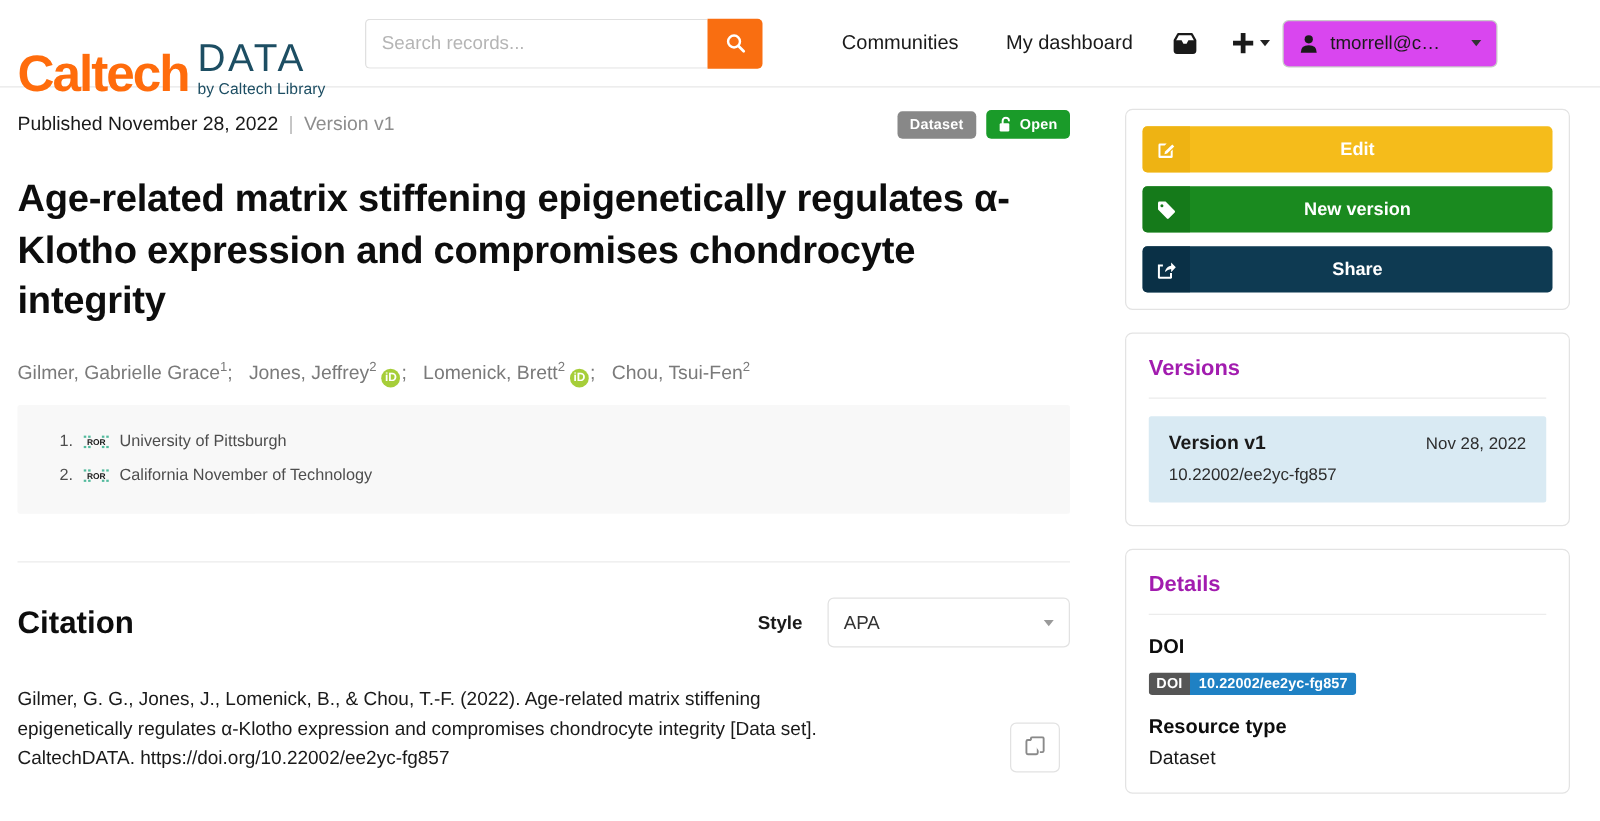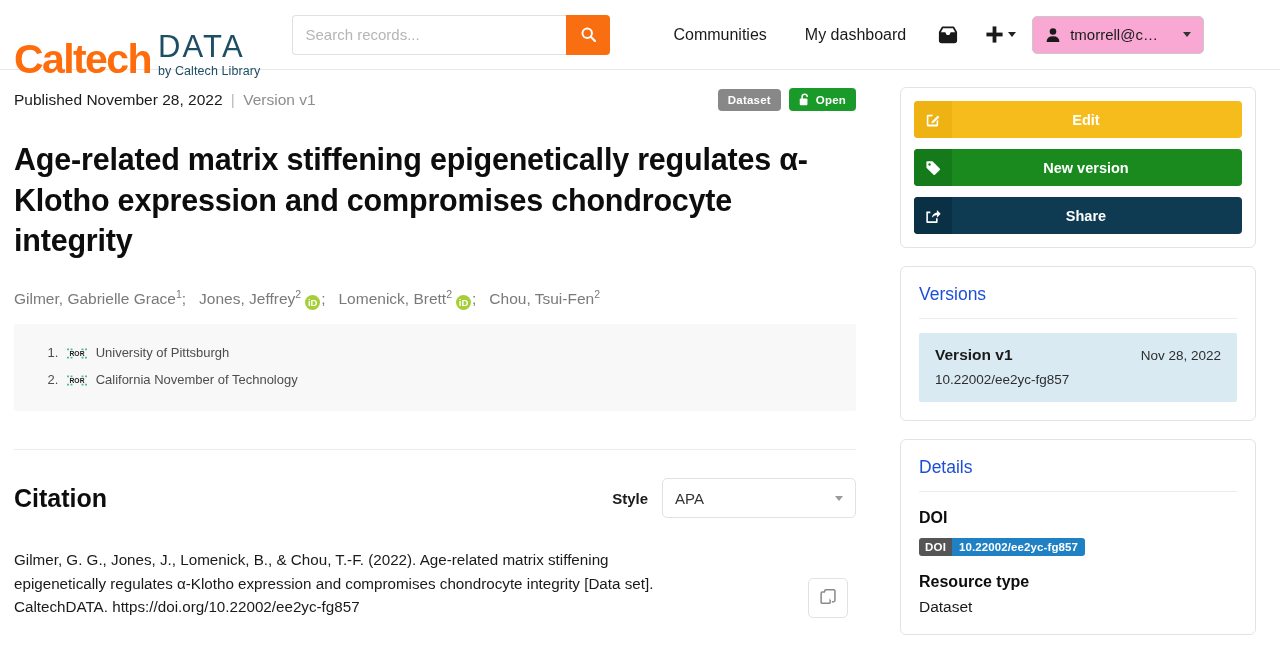--- a/index.html
+++ b/index.html
@@ -64,22 +64,22 @@
     padding: 0 12px; cursor: pointer; background: none; border: none;
   }
   .plus-wrap { display: flex; align-items: center; gap: 4px; padding: 0 10px 0 14px; cursor: pointer; }
   .caret-sm {
     width: 0; height: 0; border-left: 4px solid transparent;
     border-right: 4px solid transparent; border-top: 5px solid #222;
   }
   .user-btn {
     display: flex; align-items: center; gap: 9px;
     border: 1px solid #c9c9c9; border-radius: 5px;
-    height: 38px; padding: 0 12px; margin-left: 6px;
-    background: #f9a8d4; cursor: pointer;
+    height: 38px; padding: 0 12px; 
+    background: #d946ef; cursor: pointer;
     font-size: 15px; font-family: "Liberation Sans", sans-serif;
   }
   .user-btn .caret-sm { border-top-color: #333; margin-left: 16px; }
 
   
   .page { display: flex; padding: 0 14px; gap: 44px; }
   .main { width: 842px; padding-top: 18px; }
   .side { width: 356px; padding-top: 17px; }
 
   
@@ -134,21 +134,21 @@
   .ror { display: inline-block; vertical-align: -2px; margin-right: 4px; }
 
   .divider { height: 1px; background: #ececec; margin: 38px 0 0 0; }
 
   
   .cite-head {
     display: flex; align-items: center; justify-content: space-between;
     margin-top: 28px;
   }
   .cite-title { font-size: 25px; font-weight: bold; color: #0d0d0d; }
-  .style-wrap { display: flex; align-items: center; gap: 14px; }
+  .style-wrap { display: flex; align-items: center; gap: 20px; }
   .style-label { font-size: 15px; font-weight: bold; color: #1a1a1a; }
   .style-select {
     width: 194px; height: 40px; border: 1px solid #e2e2e2; border-radius: 5px;
     background: #fff; display: flex; align-items: center;
     justify-content: space-between; padding: 0 12px; cursor: pointer;
     font-size: 15px; color: #333;
   }
   .style-select .caret-sm { border-top-color: #9a9a9a; border-left-width: 4px; border-right-width: 4px; }
 
   .cite-body { display: flex; align-items: flex-end; justify-content: space-between; margin-top: 30px; }
@@ -180,21 +180,21 @@
     font-family: "Liberation Sans", sans-serif; padding-right: 22px;
   }
   .btn-edit { background: #F5BC1B; }
   .btn-edit .action-ico { background: #eeb313; }
   .btn-newver { background: #1a8a1f; }
   .btn-newver .action-ico { background: #157a1a; }
   .btn-share { background: #0E3A52; }
   .btn-share .action-ico { background: #0a3046; }
 
   .card-pad { padding: 17px 18px 18px 18px; }
-  .card-title { font-size: 17.5px; font-weight: normal; color: #1d4ed8; }
+  .card-title { font-size: 17.5px; font-weight: bold; color: #a21caf; }
   .card-rule { height: 1px; background: #ececec; margin: 13px 0 0 0; }
 
   .version-item { background: #d9eaf3; padding: 13px 16px 15px 16px; margin-top: 14px; border-radius: 2px; }
   .version-top { display: flex; align-items: baseline; justify-content: space-between; }
   .version-name { font-size: 15.5px; font-weight: bold; color: #1a1a1a; }
   .version-date { font-size: 13.5px; color: #2d2d2d; }
   .version-doi { font-size: 13.5px; color: #2d2d2d; margin-top: 8px; }
 
   .detail-label { font-size: 16px; font-weight: bold; color: #0d0d0d; margin-top: 17px; }
   .doi-badge { display: inline-flex; margin-top: 11px; border-radius: 3px; overflow: hidden; }

